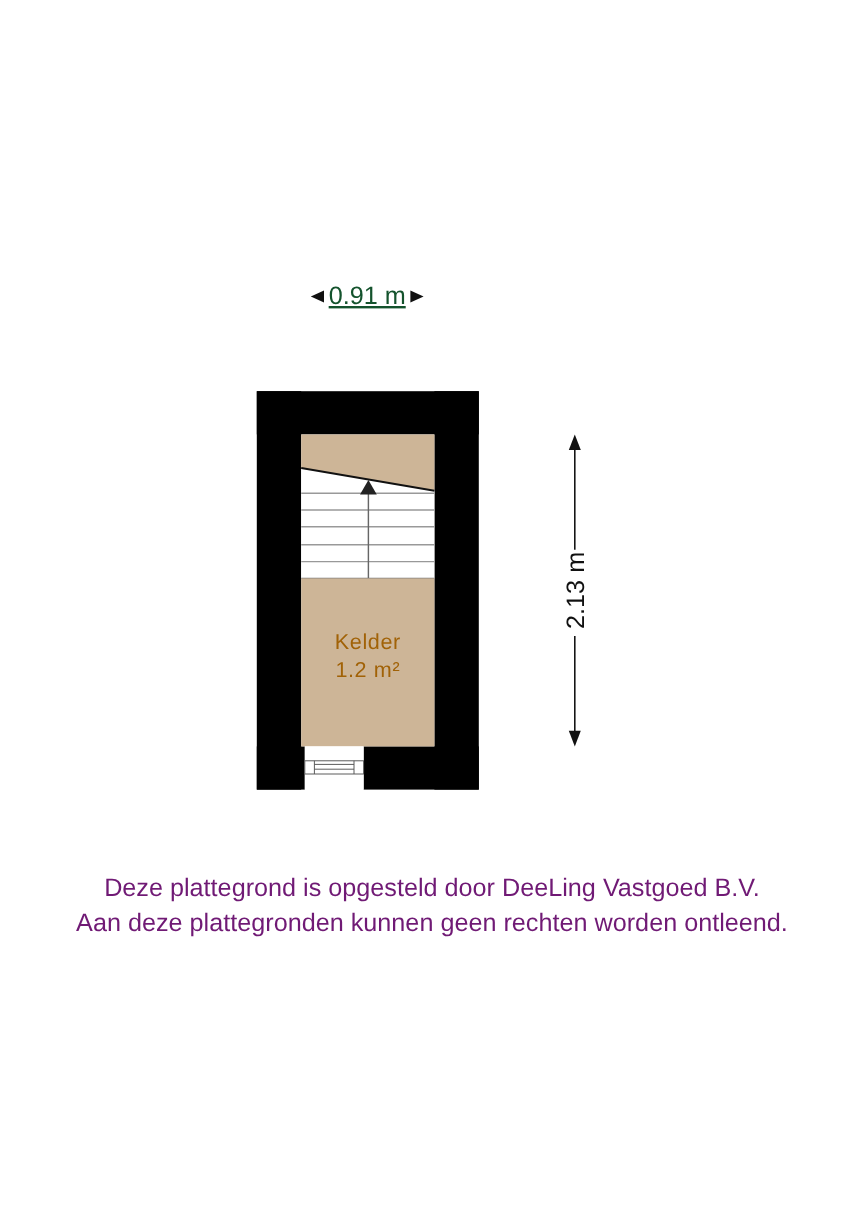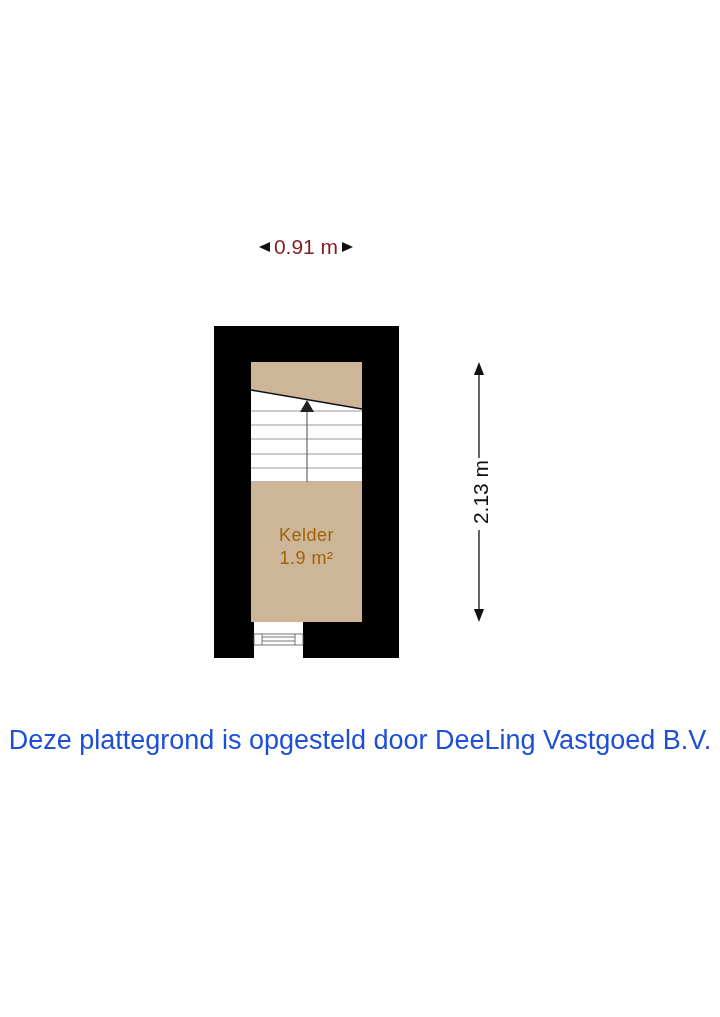--- a/index.html
+++ b/index.html
@@ -1,31 +1,31 @@
 <!DOCTYPE html>
 <html><head>
   <meta charset="utf-8">
   <style>
     html, body { margin: 0; padding: 0; background: #ffffff; }
     body { width: 720px; height: 1017px; position: relative; overflow: hidden;
            font-family: "Liberation Sans", sans-serif; color: #111; }
     #plan { position: absolute; left: 0; top: 0; }
     .dim-h { position: absolute; left: 246px; top: 233px; width: 120px; height: 28px;
              display: flex; align-items: center; justify-content: center; gap: 4px;
-             font-size: 21px; color: #7f1d1d; }
+             font-size: 21px; color: #14532d; text-decoration: underline; }
     .tri-left { width: 0; height: 0; border-top: 5px solid transparent; border-bottom: 5px solid transparent;
                 border-right: 11px solid #111; }
     .tri-right { width: 0; height: 0; border-top: 5px solid transparent; border-bottom: 5px solid transparent;
                  border-left: 11px solid #111; }
     .dim-v-label { position: absolute; left: 481px; top: 492px; transform: translate(-50%, -50%) rotate(-90deg);
                    font-size: 21px; white-space: nowrap; background: #fff; padding: 0 2px; }
     .room-label { position: absolute; left: 251px; top: 524px; width: 111px; text-align: center;
                   font-size: 18px; line-height: 23px; letter-spacing: 0.5px; color: #a16207; }
     .footer { position: absolute; left: 0; top: 726px; width: 720px; text-align: center;
-              font-size: 27px; line-height: 29px; color: #1d4ed8; }
+              font-size: 21px; line-height: 29px; color: #701a75; }
   </style>
 </head>
 <body>
 
 <svg id="plan" width="720" height="1017" viewBox="0 0 720 1017">
 
   <g>
     <rect x="214" y="326" width="185" height="36" fill="#000"></rect>
     <rect x="214" y="326" width="37" height="332" fill="#000"></rect>
     <rect x="362" y="326" width="37" height="332" fill="#000"></rect>
@@ -70,18 +70,19 @@
 <div class="dim-h">
   <span class="tri-left"></span>
   <span>0.91 m</span>
   <span class="tri-right"></span>
 </div>
 
 <div class="dim-v-label">2.13 m</div>
 
 <div class="room-label">
   <div>Kelder</div>
-  <div>1.9 m²</div>
+  <div>1.2 m²</div>
 </div>
 
 <div class="footer">
   <div>Deze plattegrond is opgesteld door DeeLing Vastgoed B.V.</div>
+  <div>Aan deze plattegronden kunnen geen rechten worden ontleend.</div>
 </div>
 
 </body></html>

